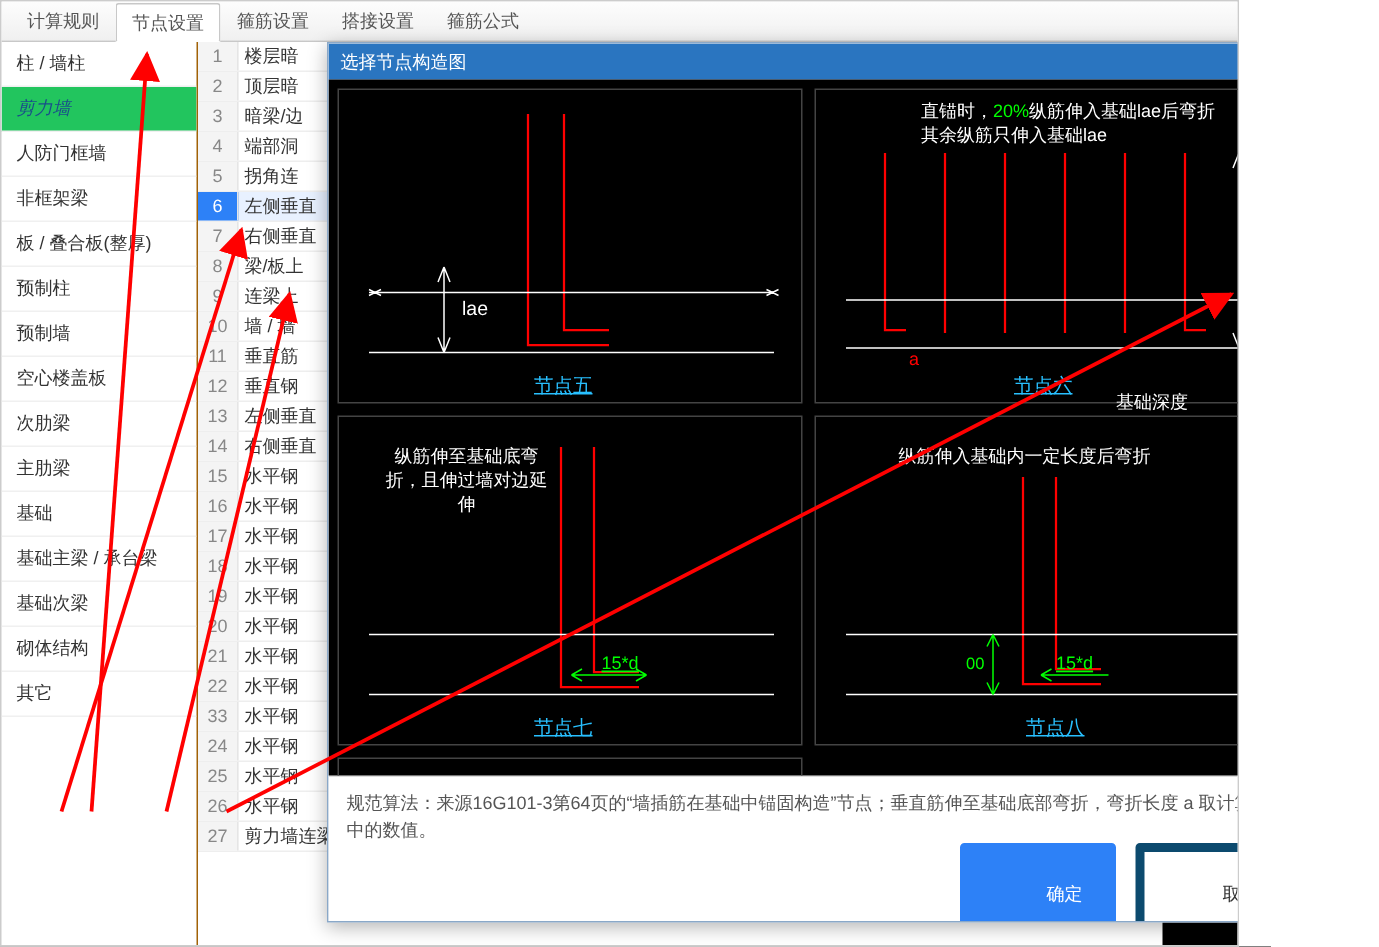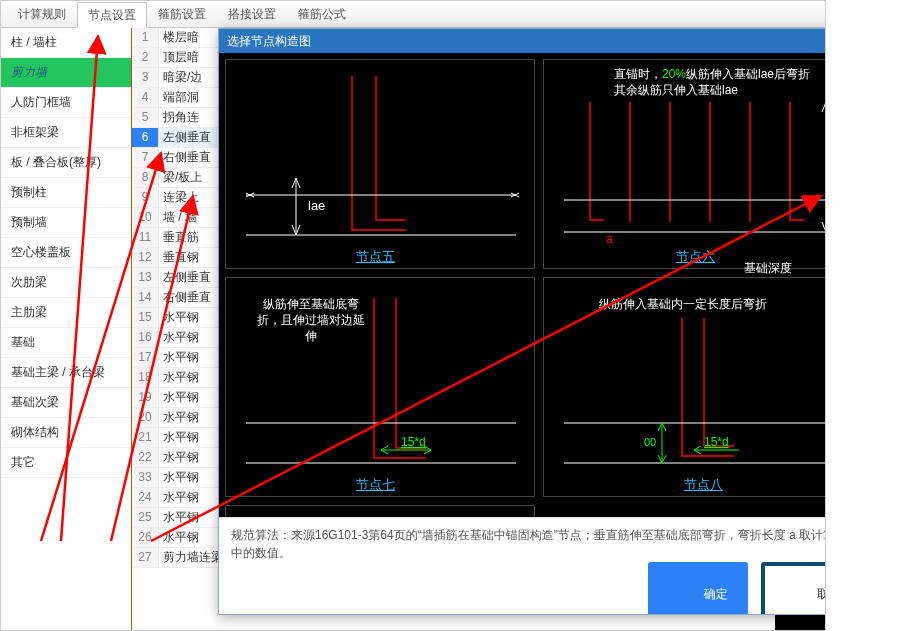--- a/index.html
+++ b/index.html
@@ -32,21 +32,21 @@
 
   
   .modal { position: absolute; left: 217px; top: 27px; width: 654px; height: 585px; background: #fff; border: 1px solid #8aa8c8; box-shadow: 0 3px 12px rgba(0,0,0,.3); display: flex; flex-direction: column; overflow: hidden; }
   .modal-title { background: #2a75c0; color: #fff; height: 24px; display: flex; align-items: center; padding: 0 8px; justify-content: space-between; }
   .close-x { width: 16px; height: 16px; display:flex; align-items:center; justify-content:center; cursor:pointer; color:#fff; }
   .modal-body { flex: 1; background: #000; position: relative; overflow: hidden; }
   .cell { position: absolute; border: 1px solid #444; box-sizing: border-box; }
   .modal-foot { height: 80px; background: #fff; border-top: 1px solid #ddd; padding: 8px 12px 8px 12px; display: flex; flex-direction: column; }
   .rule { font-size: 12px; color: #555; line-height: 18px; flex: 1; }
   .btns { text-align: right; }
-  .btn { display: inline-block; min-width: 60px; padding: 20px 16px; border: 4px solid #0c4a6e; border-radius: 3px; margin-left: 10px; cursor: pointer; background: #fff; }
+  .btn { display: inline-block; min-width: 60px; padding: 20px 16px; border: 6px solid #0c4a6e; border-radius: 3px; margin-left: 10px; cursor: pointer; background: #fff; }
   .btn.primary { background: #2d81f7; color: #fff; border-color: #2d81f7; }
 
   
   .link { color: #28c0ff; text-decoration: underline; position: absolute; font-size: 13px; }
   .anno { color: #fff; position: absolute; font-size: 12px; line-height: 16px; }
   .red  { color: #f00; position: absolute; }
 
   
   .arrows { position: absolute; left:0; top:0; width:100%; height:100%; pointer-events:none; }
 </style>

